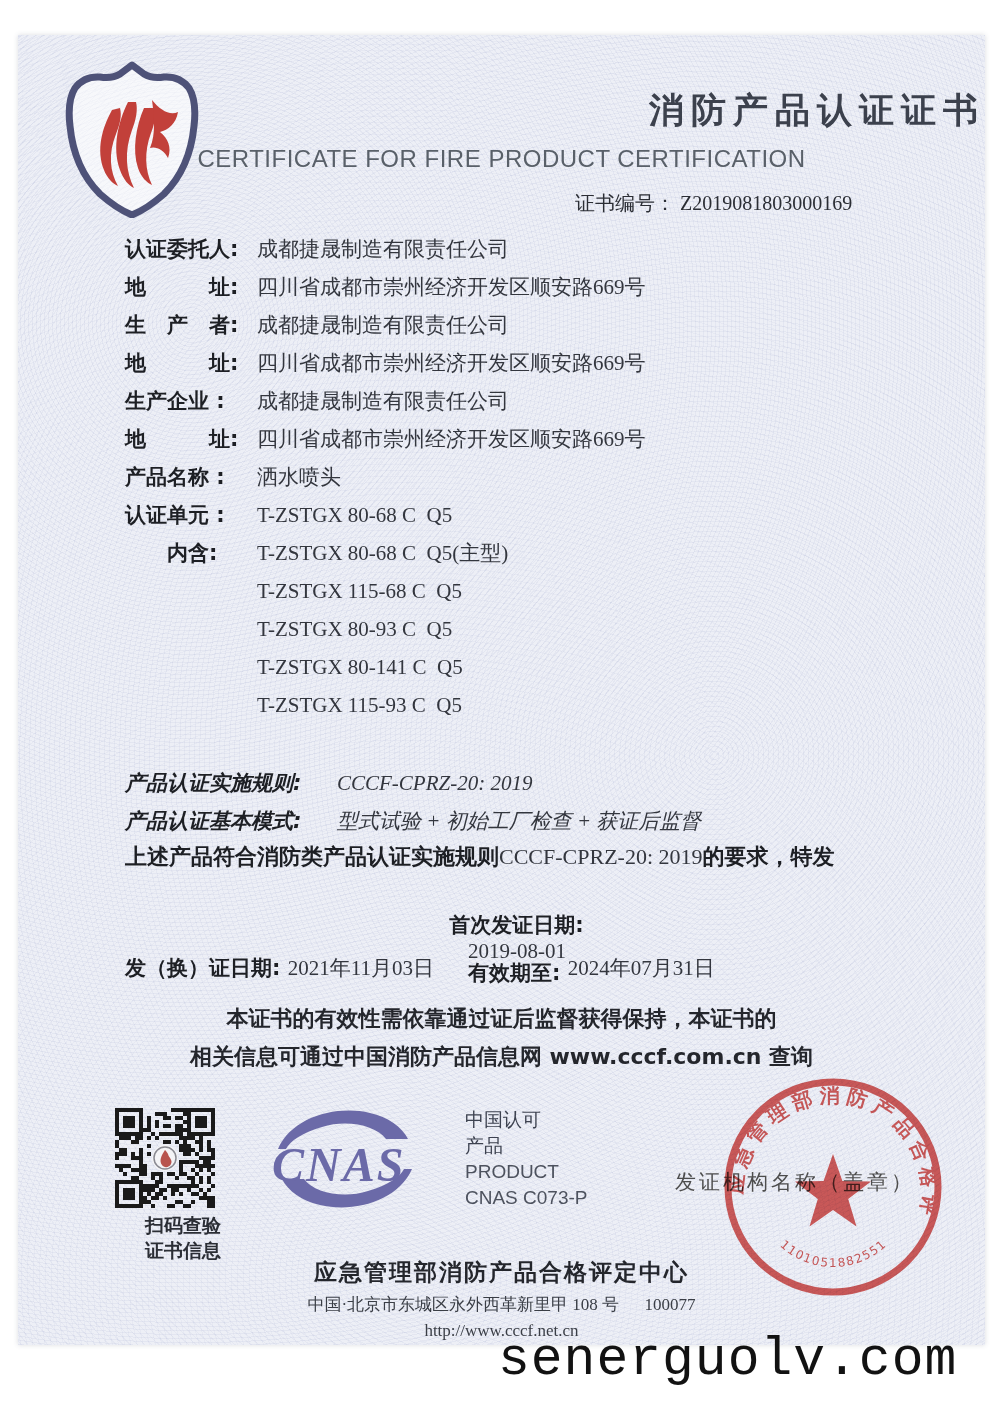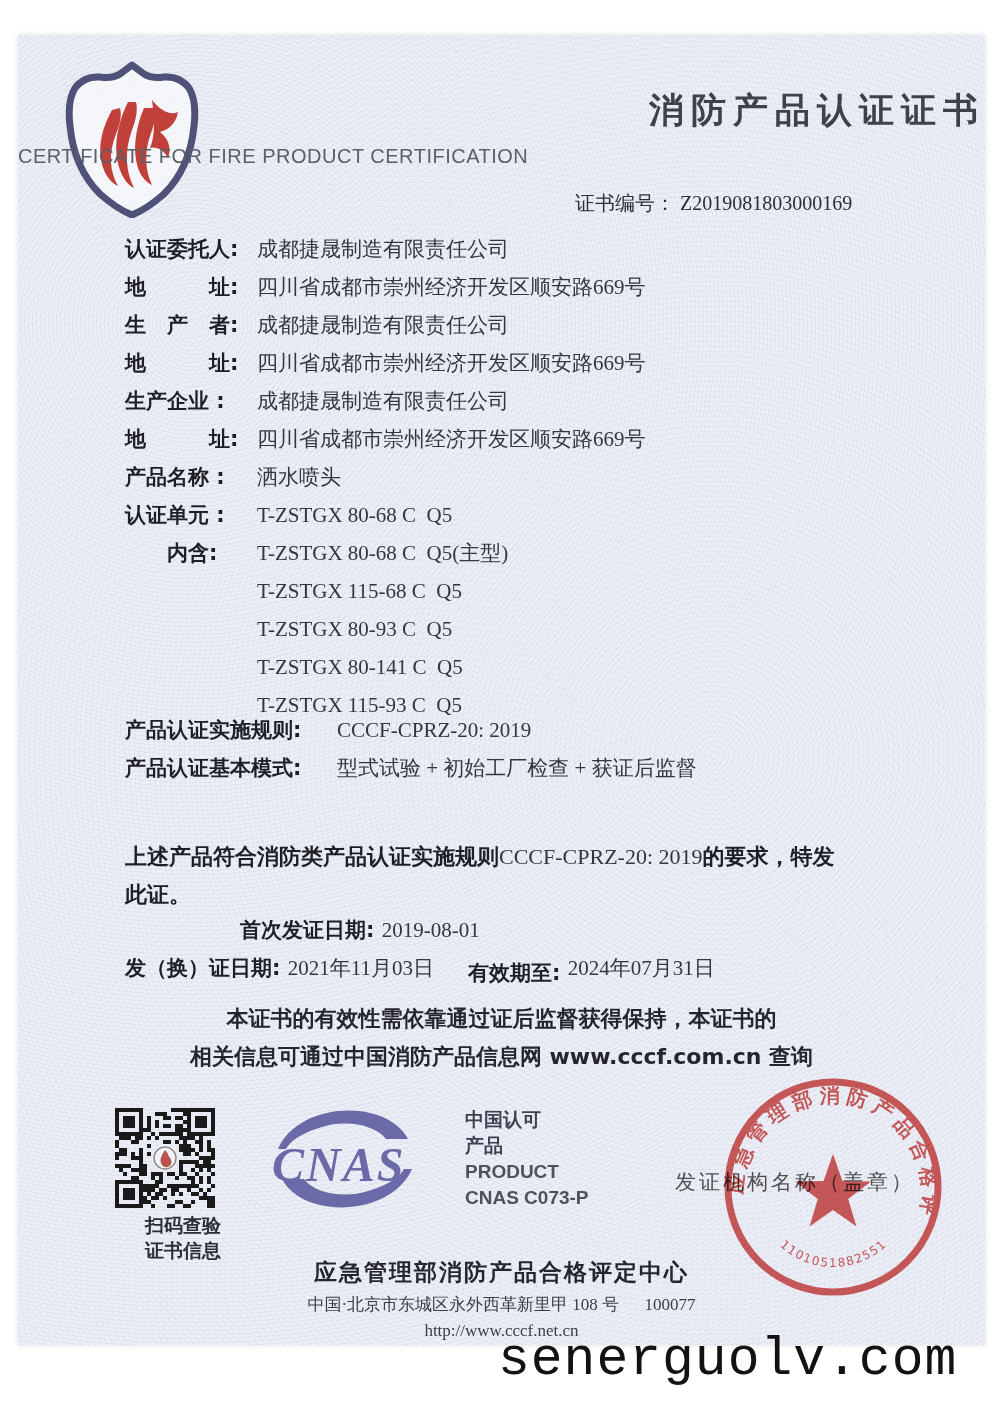--- a/index.html
+++ b/index.html
@@ -10,49 +10,49 @@
         background-image:
           repeating-radial-gradient(circle at 18% 22%, rgba(255,255,255,0) 0 3px, rgba(140,150,195,0.10) 3px 4px),
           repeating-radial-gradient(circle at 72% 55%, rgba(255,255,255,0) 0 4px, rgba(140,150,195,0.09) 4px 5px),
           repeating-radial-gradient(circle at 40% 95%, rgba(255,255,255,0) 0 5px, rgba(140,150,195,0.07) 5px 6px);
         box-shadow:0 0 5px rgba(60,65,90,0.18);}
   
   .logo{position:absolute;left:42px;top:23px;width:145px;height:160px;}
   .title{position:absolute;left:0;top:52px;width:100%;text-align:right;
          font-family:"DejaVu Sans","Liberation Sans",sans-serif;font-weight:600;
          font-size:35px;letter-spacing:7px;color:#3c414d;}
-  .subtitle{position:absolute;left:0;top:110px;width:100%;
+  .subtitle{position:absolute;left:0;top:110px;width:100%;text-align:center;
          font-family:"Liberation Sans","DejaVu Sans",sans-serif;
-         font-size:20px;letter-spacing:0.5px;color:#596069;}
+         font-size:24px;letter-spacing:0.5px;color:#596069;}
   .certno{position:absolute;left:557px;top:155px;font-size:20px;color:#2b2e35;white-space:pre;}
   
   .fields{position:absolute;left:107px;top:195px;width:780px;}
-  .rules{position:absolute;left:107px;top:676px;width:800px;}
+  .rules{position:absolute;left:107px;top:729px;width:800px;font-style:italic;}
   .row{display:flex;align-items:center;height:38px;font-size:21px;white-space:pre;}
   .lbl{width:132px;font-family:"DejaVu Sans","Liberation Sans",sans-serif;
        font-weight:bold;color:#1d1f24;white-space:pre;flex:none;}
   .rules .lbl{width:212px;}
   .val{color:#33363e;white-space:pre;}
   .statement{position:absolute;left:107px;top:803px;width:790px;font-size:22px;line-height:38px;}
   .statement .zh{font-family:"DejaVu Sans","Liberation Sans",sans-serif;font-weight:bold;color:#1d1f24;}
   .statement .code{font-family:"Liberation Serif","DejaVu Serif",serif;color:#33363e;}
   .dates{position:absolute;left:107px;top:876px;width:790px;}
   .dates .zh{font-family:"DejaVu Sans","Liberation Sans",sans-serif;font-weight:bold;color:#1d1f24;white-space:pre;}
   .dates .val{margin-right:6px;}
-  .indent{margin-left:115px;}
+  .indent{flex-direction:column;}
   .gap{margin-left:28px;margin-top:10px;}
   .notice{position:absolute;left:0;top:965px;width:967px;text-align:center;
           font-family:"DejaVu Sans","Liberation Sans",sans-serif;font-weight:600;
           font-size:22px;line-height:38px;color:#24262c;}
   
   .qr{position:absolute;left:97px;top:1073px;width:100px;height:100px;}
   .qr-caption{position:absolute;left:110px;top:1178px;width:110px;text-align:center;
           font-size:19px;font-weight:bold;color:#2b2e35;line-height:25px;}
   .cnas-logo{position:absolute;left:248px;top:1068px;width:158px;height:112px;}
-  .cnas-text{position:absolute;left:447px;top:1072px;font-size:19px;line-height:26px;color:#3d4250;font-weight:bold;}
+  .cnas-text{position:absolute;left:447px;top:1072px;font-size:19px;line-height:26px;color:#3d4250;}
   .cnas-text .lat{font-family:"Liberation Sans","DejaVu Sans",sans-serif;color:#4d525e;}
   .seal-caption{position:absolute;left:657px;top:1133px;font-size:21px;letter-spacing:3px;
           color:#4d4d4d;white-space:pre;}
   .stamp{position:absolute;left:700px;top:1037px;width:230px;height:230px;
          mix-blend-mode:multiply;opacity:0.92;}
   .footer-org{position:absolute;left:0;top:1222px;width:967px;text-align:center;
          font-family:"DejaVu Sans","Liberation Sans",sans-serif;font-weight:bold;
          font-size:23px;letter-spacing:2px;color:#24262c;}
   .footer-addr{position:absolute;left:0;top:1258px;width:967px;text-align:center;
          font-size:17px;color:#3a3e46;white-space:pre;}
@@ -96,21 +96,20 @@
     <div class="row"><span class="lbl"></span><span class="val">T-ZSTGX 115-93 C  Q5</span></div>
   </div>
 
   <div class="rules">
     <div class="row"><span class="lbl">产品认证实施规则:</span><span class="val">CCCF-CPRZ-20: 2019</span></div>
     <div class="row"><span class="lbl">产品认证基本模式:</span><span class="val">型式试验 + 初始工厂检查 + 获证后监督</span></div>
   </div>
 
   <div class="statement">
     <div><span class="zh">上述产品符合消防类产品认证实施规则</span><span class="code">CCCF-CPRZ-20: 2019</span><span class="zh">的要求，特发</span></div>
-    <div class="zh">此证。</div>
   </div>
 
   <div class="dates">
     <div class="row indent">
       <span class="zh">首次发证日期: </span>
       <span class="val">2019-08-01</span>
     </div>
     <div class="row">
       <span class="zh">发（换）证日期: </span>
       <span class="val">2021年11月03日</span>

